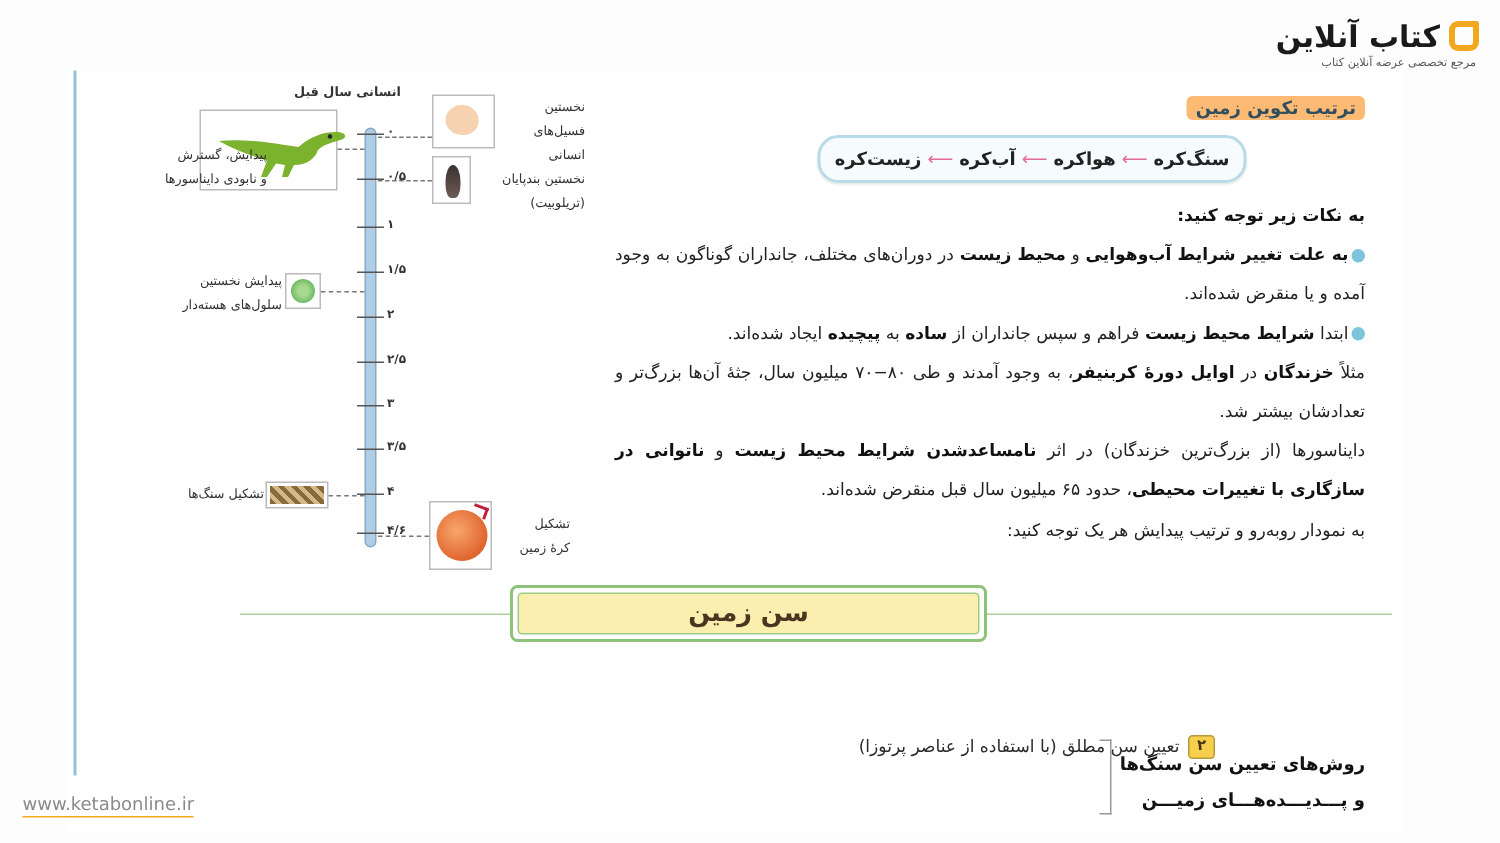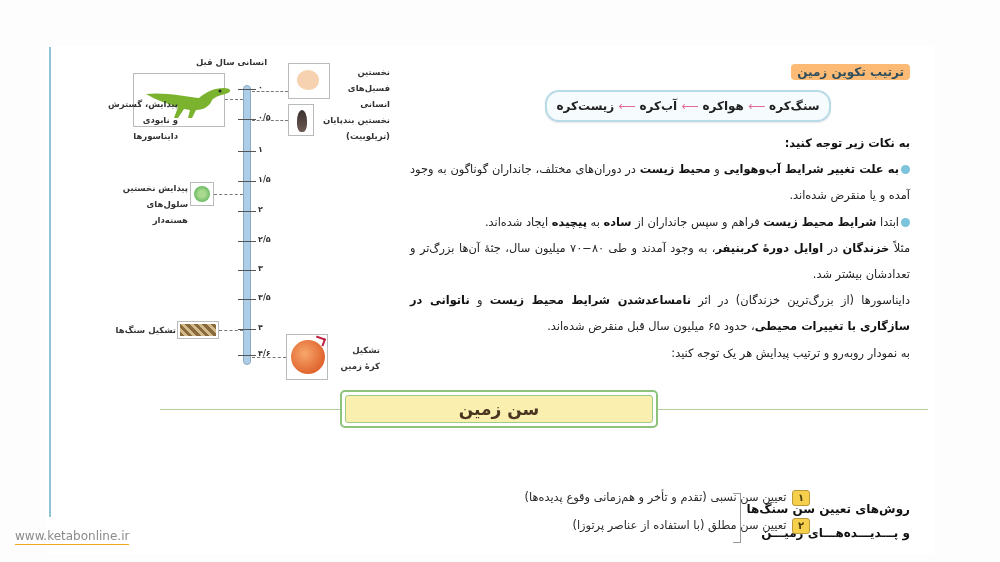--- a/index.html
+++ b/index.html
@@ -30,21 +30,21 @@
   .bullet { display: inline-block; width: 9px; height: 9px; border-radius: 50%; background: #7cc3dc; margin-left: 2px; vertical-align: middle; }
 
   
   .timeline { position: absolute; left: 0; top: 0; width: 400px; height: 400px; }
   .axis-title { position: absolute; left: 196px; top: 57px; font-size: 8.5px; font-weight: bold; color: #333; direction: rtl; }
   .axis-bar { position: absolute; left: 243px; top: 85px; width: 8px; height: 280px; background: #aecde6; border: 1px solid #8aa9c3; border-radius: 4px; }
   .tick { position: absolute; left: 238px; width: 18px; height: 1px; background: #555; }
   .tick-label { position: absolute; left: 258px; font-size: 8px; color: #333; font-weight: bold; transform: translateY(-6px); }
   .dash { position: absolute; height: 0; border-top: 1px dashed #777; }
   .event-box { position: absolute; border: 1px solid #bbb; background: #fff; }
-  .event-label { position: absolute; font-size: 8.5px; font-weight: bold; color: #333; direction: rtl; text-align: right; line-height: 16px; }
+  .event-label { position: absolute; font-size: 8.5px; font-weight: normal; color: #333; direction: rtl; text-align: right; line-height: 16px; }
 
   
   .dino { position: absolute; left: 10px; top: 8px; width: 90px; height: 40px; }
   .brain { width: 22px; height: 20px; background: #f6d2b0; border-radius: 50% 50% 45% 50%; position: absolute; left: 8px; top: 6px; }
   .trilobite { width: 10px; height: 22px; background: linear-gradient(#3a3230, #6d5a55); border-radius: 50% 50% 40% 40%; position: absolute; left: 8px; top: 5px; }
   .cell { width: 16px; height: 16px; border-radius: 50%; background: radial-gradient(circle, #a8d98e 30%, #5fb45a 80%); position: absolute; left: 3px; top: 3px; }
   .rocks { position: absolute; left: 2px; top: 2px; width: 36px; height: 12px; background: repeating-linear-gradient(45deg, #8a6a3c 0 3px, #d2b98a 3px 6px); }
   .earth { position: absolute; left: 4px; top: 5px; width: 34px; height: 34px; border-radius: 50%; background: radial-gradient(circle at 40% 40%, #f7a76c, #e0652e 70%); }
   .earth-spark { position: absolute; left: 28px; top: 2px; width: 10px; height: 8px; border-top: 2px solid #c02040; border-right: 2px solid #c02040; transform: rotate(20deg); }
 
@@ -63,20 +63,27 @@
 
   .watermark { position: absolute; left: 15px; top: 528px; font-size: 12px; color: #8a8a8a; font-family: "DejaVu Sans", sans-serif; border-bottom: 1px solid #f2a81d; line-height: 16px; }
 </style>
 </head>
 <body>
 
 <div class="page">
   <div class="page-sheet"></div>
   <div class="left-rule"></div>
 
+  <div class="logo">
+    <div class="logo-row">
+      <span class="logo-mark"></span>
+      <span class="logo-title">کتاب آنلاین</span>
+    </div>
+    <div class="logo-sub">مرجع تخصصی عرضه آنلاین کتاب</div>
+  </div>
 
   <div class="sec-title">ترتیب تکوین زمین</div>
 
   <div class="spheres">
     <span>سنگ‌کره</span>
     <span class="arrow">⟵</span>
     <span>هواکره</span>
     <span class="arrow">⟵</span>
     <span>آب‌کره</span>
     <span class="arrow">⟵</span>
@@ -190,23 +197,19 @@
   </div>
 
 
   <div class="methods-title">
     <div>روش‌های تعیین سن سنگ‌ها</div>
     <div>و پـــدیـــده‌هـــای زمیـــن</div>
   </div>
   <div class="bracket"></div>
   <div class="methods">
     <div>
-      <span class="num-badge">۱</span>
-      <span>تعیین سن نسبی (تقدم و تأخر و هم‌زمانی وقوع پدیده‌ها)</span>
-    </div>
-    <div>
       <span class="num-badge">۲</span>
       <span>تعیین سن مطلق (با استفاده از عناصر پرتوزا)</span>
     </div>
   </div>
 
   <div class="watermark">www.ketabonline.ir</div>
 </div>
 
 </body></html>

